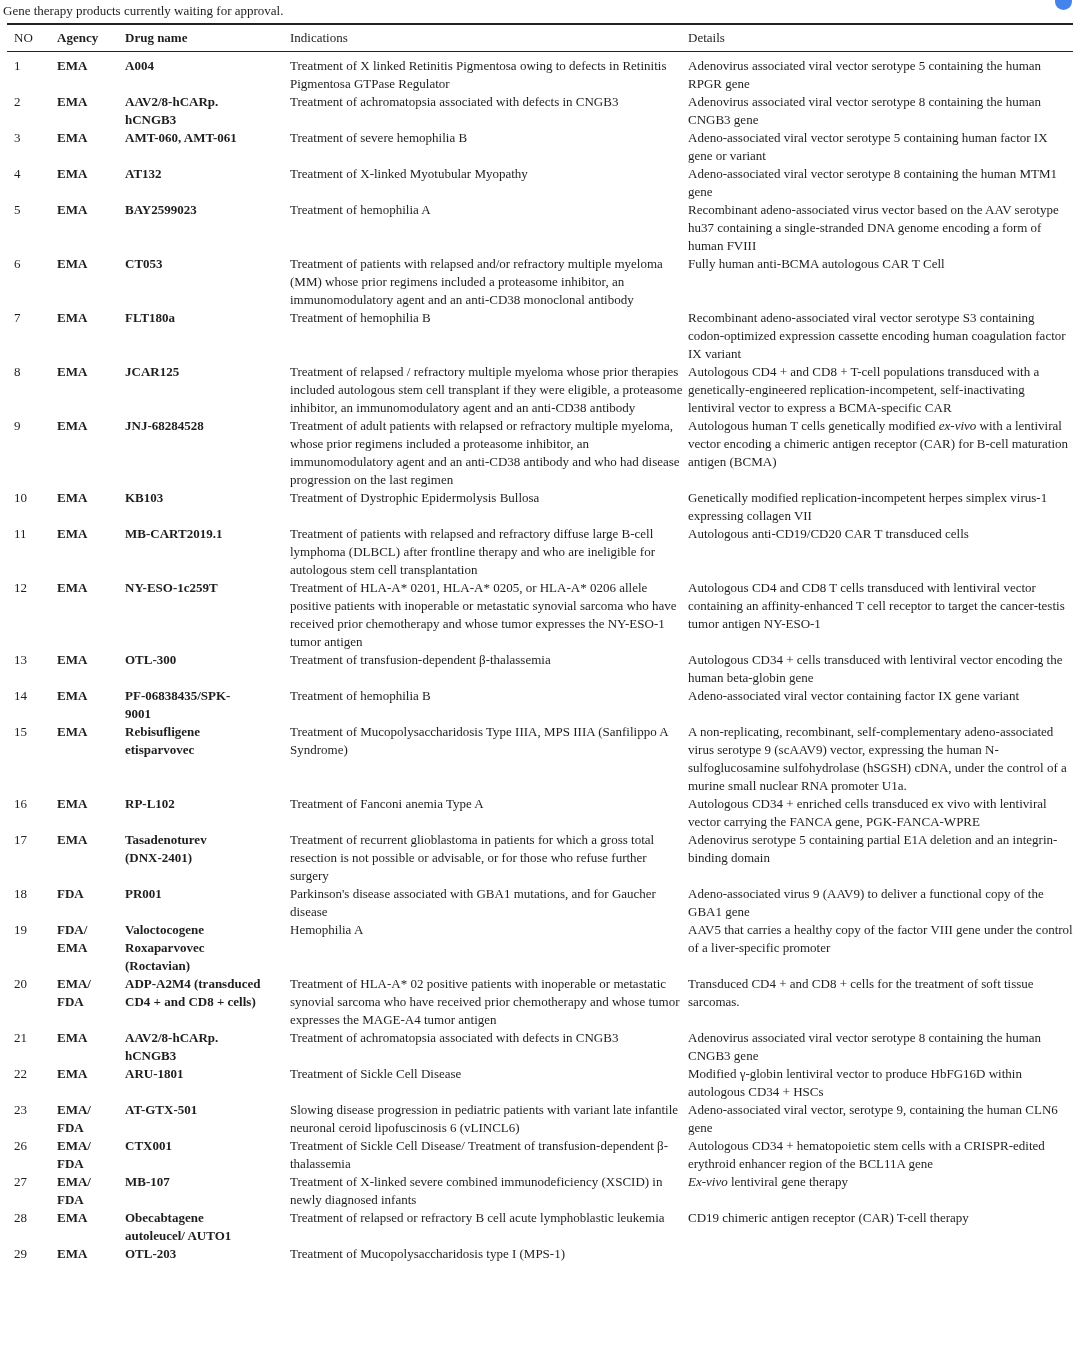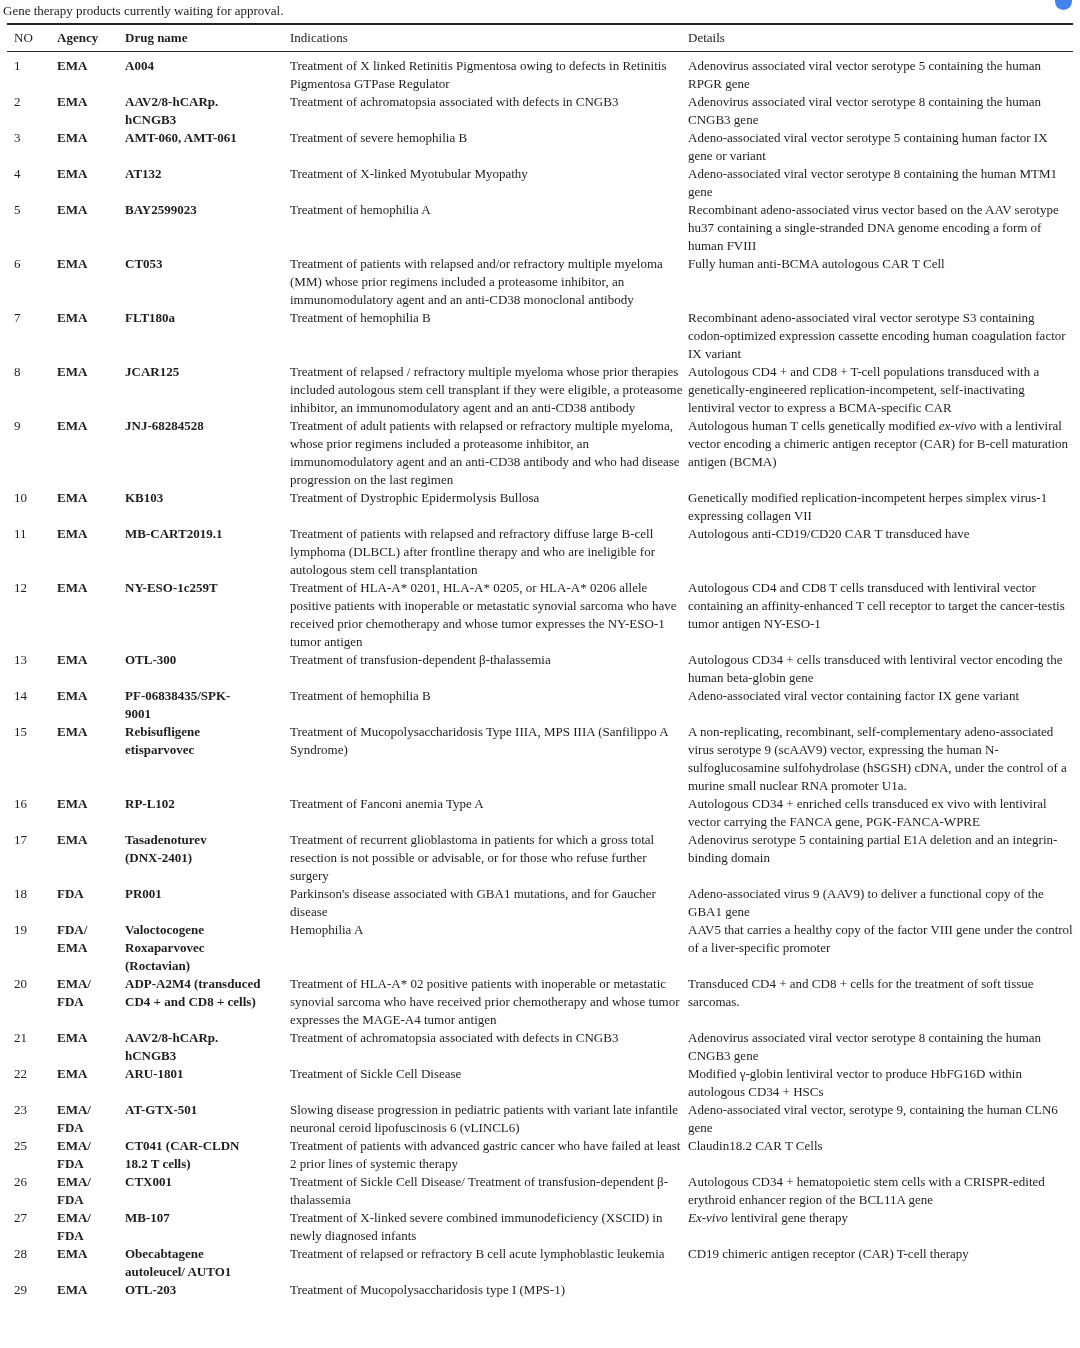--- a/index.html
+++ b/index.html
@@ -149,21 +149,21 @@
       <td class="c-agency">EMA</td>
       <td class="c-drug">KB103</td>
       <td class="c-ind">Treatment of Dystrophic Epidermolysis Bullosa</td>
       <td class="c-det">Genetically modified replication-incompetent herpes simplex virus-1 expressing collagen VII</td>
     </tr>
         <tr>
       <td class="c-no">11</td>
       <td class="c-agency">EMA</td>
       <td class="c-drug">MB-CART2019.1</td>
       <td class="c-ind">Treatment of patients with relapsed and refractory diffuse large B-cell lymphoma (DLBCL) after frontline therapy and who are ineligible for autologous stem cell transplantation</td>
-      <td class="c-det">Autologous anti-CD19/CD20 CAR T transduced have</td>
+      <td class="c-det">Autologous anti-CD19/CD20 CAR T transduced cells</td>
     </tr>
         <tr>
       <td class="c-no">12</td>
       <td class="c-agency">EMA</td>
       <td class="c-drug">NY-ESO-1c259T</td>
       <td class="c-ind">Treatment of HLA-A* 0201, HLA-A* 0205, or HLA-A* 0206 allele positive patients with inoperable or metastatic synovial sarcoma who have received prior chemotherapy and whose tumor expresses the NY-ESO-1 tumor antigen</td>
       <td class="c-det">Autologous CD4 and CD8 T cells transduced with lentiviral vector containing an affinity-enhanced T cell receptor to target the cancer-testis tumor antigen NY-ESO-1</td>
     </tr>
         <tr>
       <td class="c-no">13</td>
@@ -246,29 +246,20 @@
     </tr>
         <tr>
       <td class="c-no">23</td>
       <td class="c-agency">EMA/
 FDA</td>
       <td class="c-drug">AT-GTX-501</td>
       <td class="c-ind">Slowing disease progression in pediatric patients with variant late infantile neuronal ceroid lipofuscinosis 6 (vLINCL6)</td>
       <td class="c-det">Adeno-associated viral vector, serotype 9, containing the human CLN6 gene</td>
     </tr>
         <tr>
-      <td class="c-no">25</td>
-      <td class="c-agency">EMA/
-FDA</td>
-      <td class="c-drug">CT041 (CAR-CLDN
-18.2 T cells)</td>
-      <td class="c-ind">Treatment of patients with advanced gastric cancer who have failed at least 2 prior lines of systemic therapy</td>
-      <td class="c-det">Claudin18.2 CAR T Cells</td>
-    </tr>
-        <tr>
       <td class="c-no">26</td>
       <td class="c-agency">EMA/
 FDA</td>
       <td class="c-drug">CTX001</td>
       <td class="c-ind">Treatment of Sickle Cell Disease/ Treatment of transfusion-dependent β-thalassemia</td>
       <td class="c-det">Autologous CD34 + hematopoietic stem cells with a CRISPR-edited erythroid enhancer region of the BCL11A gene</td>
     </tr>
         <tr>
       <td class="c-no">27</td>
       <td class="c-agency">EMA/

